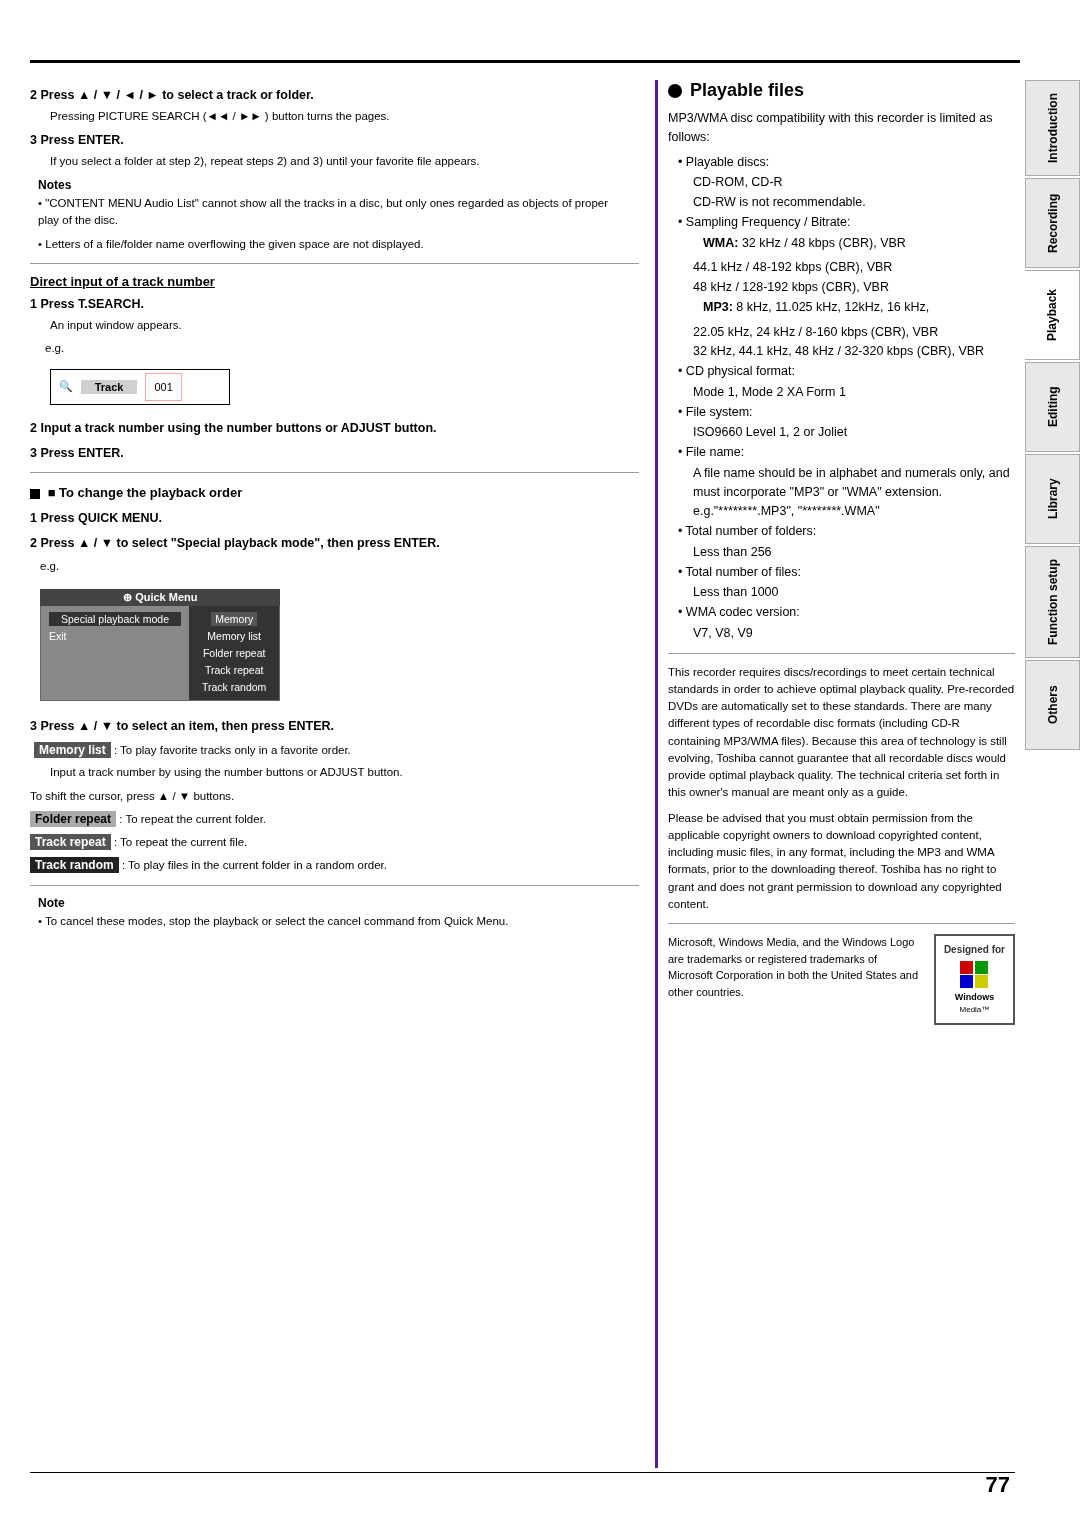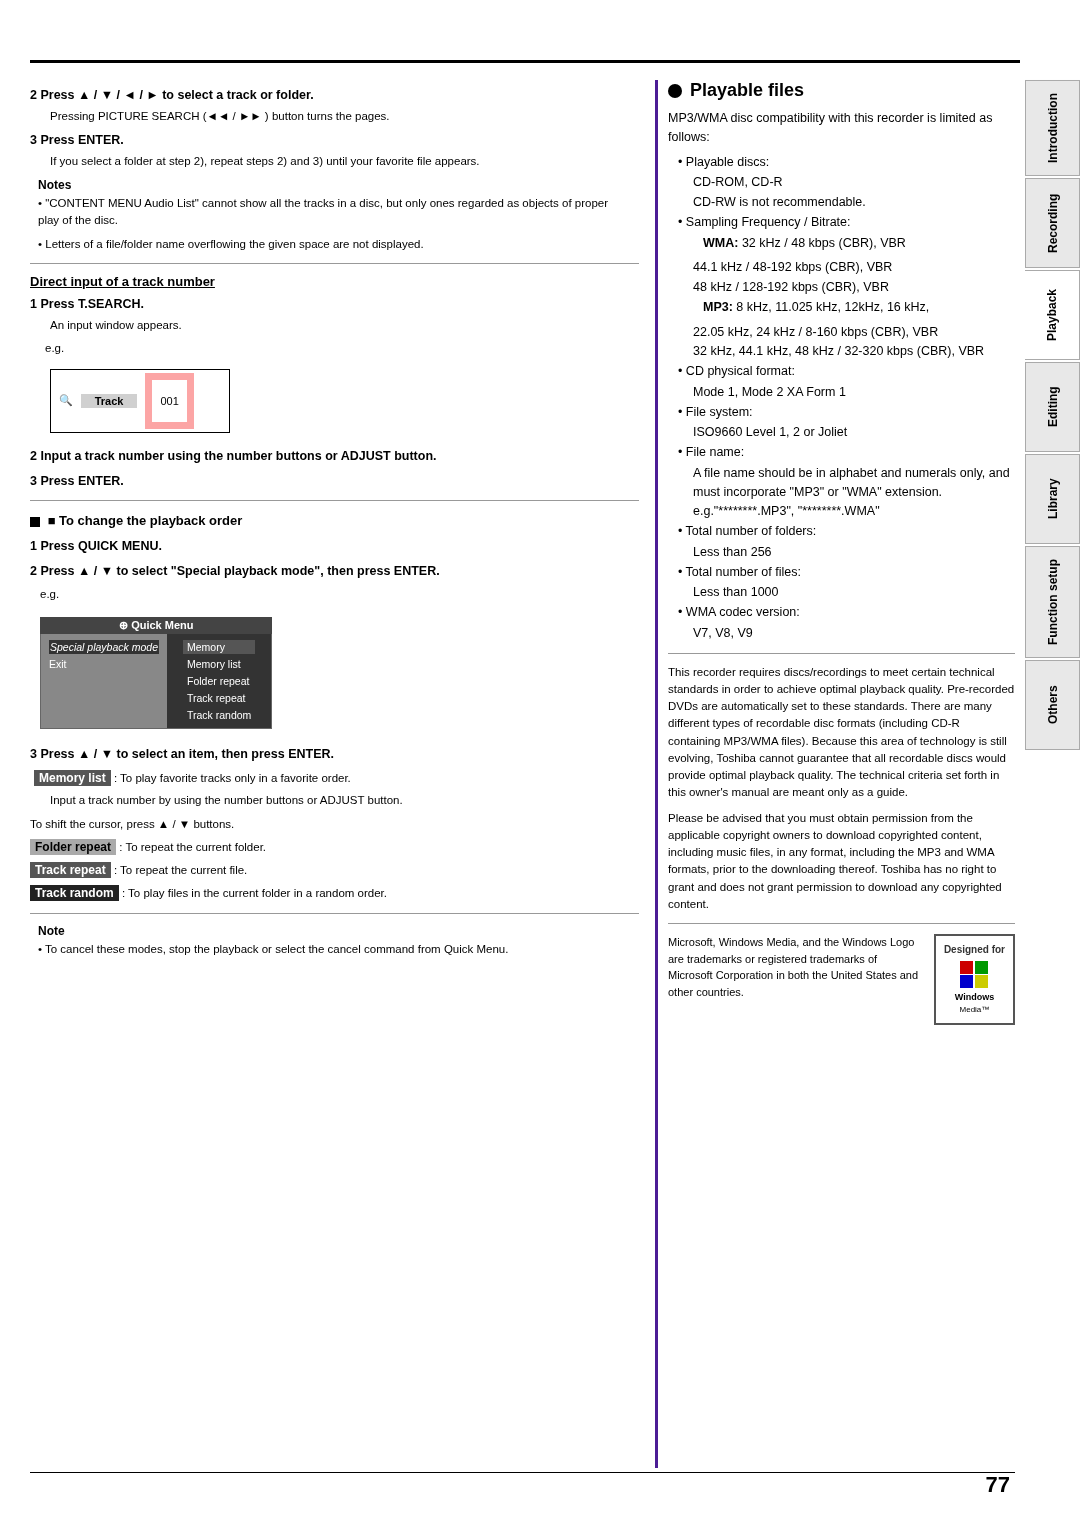--- a/index.html
+++ b/index.html
@@ -114,22 +114,22 @@
       font-size: 11px;
       color: #555;
     }
     .track-label-box {
       background: #d0d0d0;
       padding: 1px 14px;
       font-size: 11px;
       font-weight: bold;
     }
     .track-number-box {
-      border: 7px solid #fca5a5;
-      padding: 15px 8px;
+      border: 1px solid #fca5a5;
+      padding: 7px 8px;
       font-size: 11px;
       min-width: 30px;
       text-align: right;
     }
     
     .quick-menu-box {
       margin: 10px 0 10px 10px;
       font-size: 11px;
       display: inline-block;
       min-width: 200px;
@@ -155,31 +155,31 @@
       flex-direction: column;
       gap: 3px;
       font-size: 10.5px;
     }
     .qm-left-item {
       padding: 1px 0;
     }
     .qm-left-item.highlight {
       background: #333;
       color: #fff;
-      padding: 1px 1px;
-      font-style: italic;
+      padding: 1px 12px;
     }
     .qm-right {
       background: #333;
       color: #fff;
-      padding: 6px 16px;
+      padding: 6px 9px;
       display: flex;
       flex-direction: column;
       gap: 3px;
       font-size: 10.5px;
+      align-items: center;
     }
     .qm-right-item {
       padding: 1px 4px;
     }
     .qm-right-item.highlight {
       background: #555;
     }
     
     .playable-files-header {
       display: flex;

